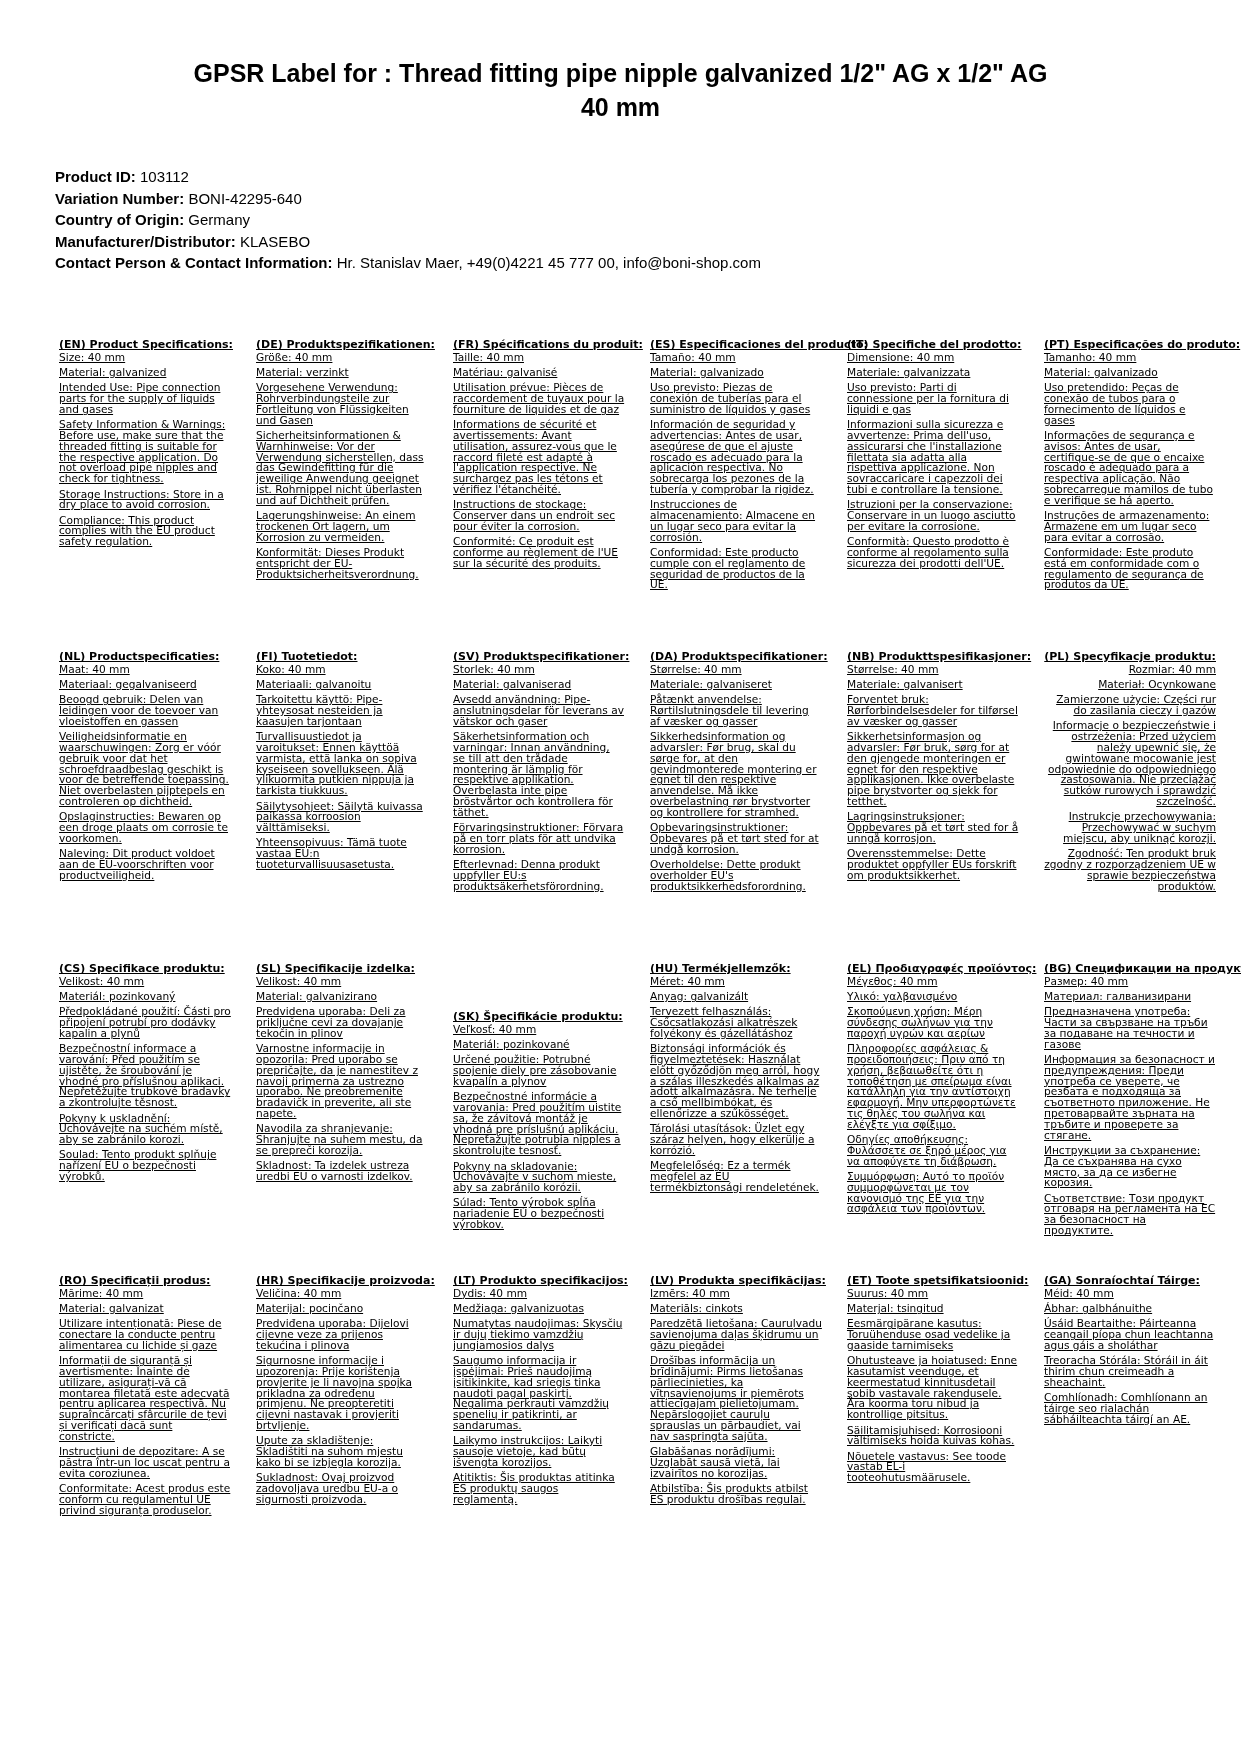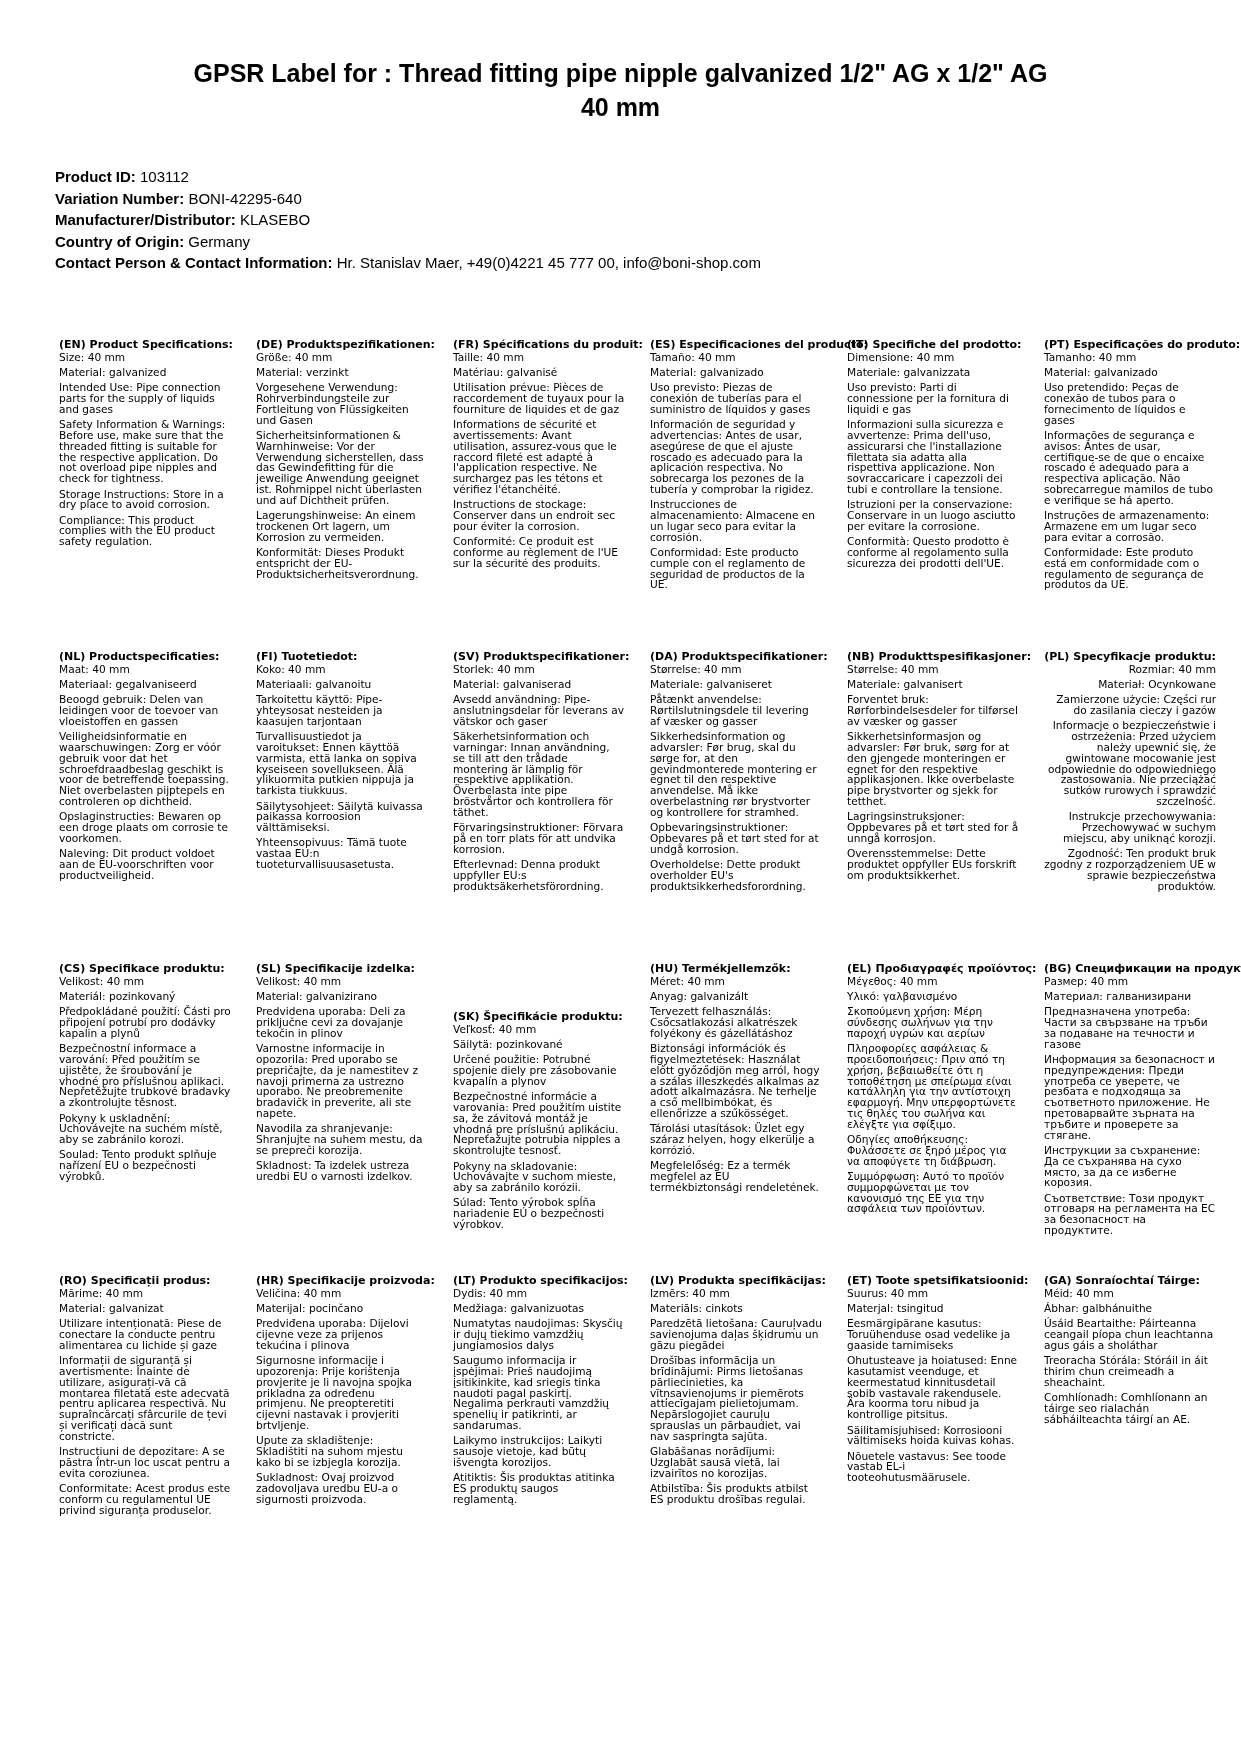--- a/index.html
+++ b/index.html
@@ -7,43 +7,43 @@
   .page{position:relative;width:1241px;height:1576px;background:#ffffff;color:#000;
         overflow:hidden;font-family:"DejaVu Sans",sans-serif;}
   .doc-title{position:absolute;top:56px;left:0;width:100%;}
   .doc-title h1{margin:0 auto;max-width:868px;text-align:center;
         font-family:"Liberation Sans",sans-serif;font-weight:bold;
         font-size:25px;line-height:34px;}
   .product-info{position:absolute;left:55px;top:166px;
         font-family:"Liberation Sans",sans-serif;font-size:15px;line-height:21.5px;}
   .info-label{font-weight:bold;}
   .language-grid{position:absolute;left:0;top:0;width:1241px;height:1754px;}
-  .lang-cell{position:absolute;width:172px;font-size:10.6px;line-height:10.8px;}
+  .lang-cell{position:absolute;width:172px;font-size:10.6px;line-height:10.8px;text-decoration:underline;}
   .lang-title{font-weight:bold;font-size:11px;white-space:nowrap;margin:0 0 1px 0;}
   .lang-cell p{margin:0 0 4.5px 0;}
   .barcode-wrap{position:absolute;left:440px;top:1588px;}
   .bc-digit{font-family:"DejaVu Sans",sans-serif;font-size:20px;fill:#000;letter-spacing:4px;}
   .ce-mark{position:absolute;left:430px;top:1692px;font-family:"DejaVu Sans",sans-serif;
         font-weight:bold;font-size:48px;letter-spacing:9px;line-height:1;}
   .age-symbol{position:absolute;left:561px;top:1674px;}
 </style>
 </head>
 <body>
 
 <div class="page">
 
   <div class="doc-title">
     <h1>GPSR Label for : Thread fitting pipe nipple galvanized 1/2" AG x 1/2" AG 40 mm</h1>
   </div>
 
   <div class="product-info">
     <div class="info-row"><span class="info-label">Product ID:</span> <span class="info-value">103112</span></div>
     <div class="info-row"><span class="info-label">Variation Number:</span> <span class="info-value">BONI-42295-640</span></div>
+    <div class="info-row"><span class="info-label">Country of Origin:</span> <span class="info-value">Germany</span></div>
     <div class="info-row"><span class="info-label">Manufacturer/Distributor:</span> <span class="info-value">KLASEBO</span></div>
-    <div class="info-row"><span class="info-label">Country of Origin:</span> <span class="info-value">Germany</span></div>
     <div class="info-row"><span class="info-label">Contact Person &amp; Contact Information:</span> <span class="info-value">Hr. Stanislav Maer, +49(0)4221 45 777 00, info@boni-shop.com</span></div>
   </div>
 
   <div class="language-grid">
       <div class="lang-cell" style="left: 59px; top: 340px;">
         <div class="lang-title">(EN) Product Specifications:</div>
         <p>Size: 40 mm</p>
         <p>Material: galvanized</p>
         <p>Intended Use: Pipe connection parts for the supply of liquids and gases</p>
         <p>Safety Information &amp; Warnings: Before use, make sure that the threaded fitting is suitable for the respective application. Do not overload pipe nipples and check for tightness.</p>
@@ -163,21 +163,21 @@
         <p>Velikost: 40 mm</p>
         <p>Material: galvanizirano</p>
         <p>Predvidena uporaba: Deli za priključne cevi za dovajanje tekočin in plinov</p>
         <p>Varnostne informacije in opozorila: Pred uporabo se prepričajte, da je namestitev z navoji primerna za ustrezno uporabo. Ne preobremenite bradavičk in preverite, ali ste napete.</p>
         <p>Navodila za shranjevanje: Shranjujte na suhem mestu, da se prepreči korozija.</p>
         <p>Skladnost: Ta izdelek ustreza uredbi EU o varnosti izdelkov.</p>
       </div>
       <div class="lang-cell" style="left: 453px; top: 964px; margin-top: 48px;">
         <div class="lang-title">(SK) Špecifikácie produktu:</div>
         <p>Veľkosť: 40 mm</p>
-        <p>Säilytä: pozinkované</p>
+        <p>Materiál: pozinkované</p>
         <p>Určené použitie: Potrubné spojenie diely pre zásobovanie kvapalín a plynov</p>
         <p>Bezpečnostné informácie a varovania: Pred použitím uistite sa, že závitová montáž je vhodná pre príslušnú aplikáciu. Nepreťažujte potrubia nipples a skontrolujte tesnosť.</p>
         <p>Pokyny na skladovanie: Uchovávajte v suchom mieste, aby sa zabránilo korózii.</p>
         <p>Súlad: Tento výrobok spĺňa nariadenie EÚ o bezpečnosti výrobkov.</p>
       </div>
       <div class="lang-cell" style="left: 650px; top: 964px;">
         <div class="lang-title">(HU) Termékjellemzők:</div>
         <p>Méret: 40 mm</p>
         <p>Anyag: galvanizált</p>
         <p>Tervezett felhasználás: Csőcsatlakozási alkatrészek folyékony és gázellátáshoz</p>

